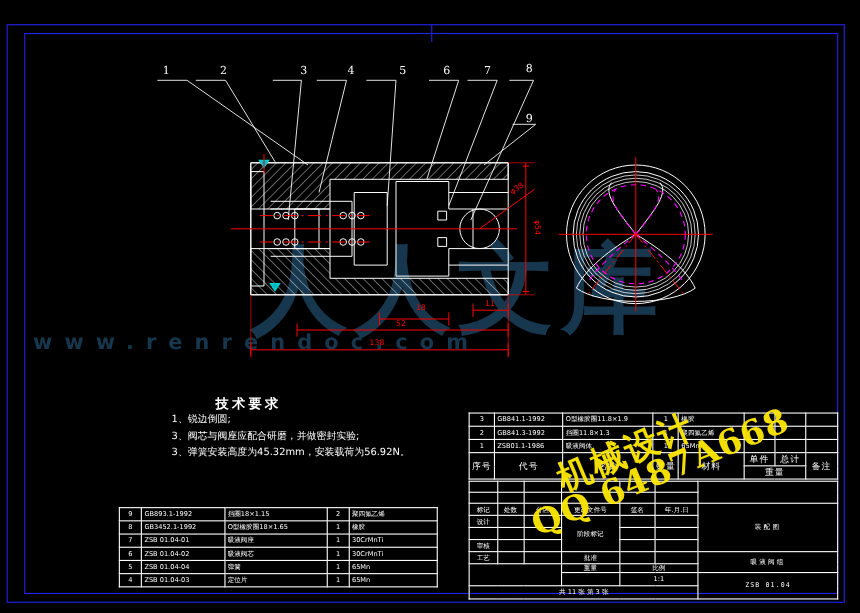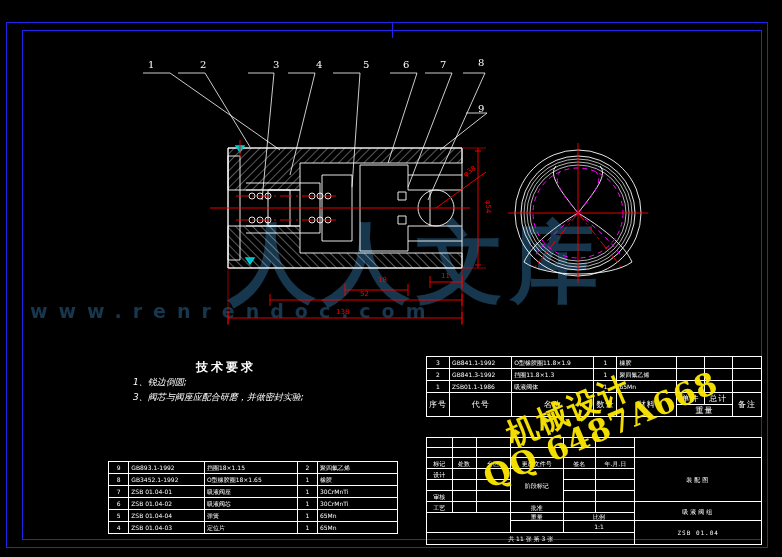--- a/index.html
+++ b/index.html
@@ -25,21 +25,21 @@
   table.bom td.c{text-align:center;}
   
   table.tb{border-collapse:collapse;position:absolute;}
   table.tb td{border:1px solid #ffffff;color:#fff;font-size:6px;line-height:7px;
       padding:0 1px;text-align:center;white-space:nowrap;overflow:hidden;}
   td.big{font-size:13px;letter-spacing:2px;}
   td.big2{font-size:12px;letter-spacing:2px;}
   td.code{font-size:13px;letter-spacing:1px;font-family:"DejaVu Sans Mono","Liberation Mono",monospace;}
   
   #tech-title{left:196px;top:347px;font-size:12px;color:#fff;letter-spacing:3px;font-weight:bold;margin-top:12px;}
-  .tech-line{color:#fff;font-size:9px;line-height:10px;white-space:nowrap;left:133px;font-style:italic;}
+  .tech-line{color:#fff;font-size:9px;line-height:10px;white-space:nowrap;left:156px;}
   
   .wm-blue{color:#16374d;font-weight:bold;white-space:nowrap;
       font-family:"DejaVu Serif","Liberation Serif",serif;}
   #wm-center{left:228px;top:218px;font-size:88px;line-height:88px;letter-spacing:6px;}
   #wm-url{left:30px;top:300px;font-size:19px;letter-spacing:11px;color:#16374d;font-weight:bold;white-space:nowrap;}
   .wm-yellow{color:#ffe900;font-weight:bold;white-space:nowrap;
       font-family:"DejaVu Serif","Liberation Serif",serif;
       transform:rotate(-23deg);transform-origin:left top;opacity:.95;}
   #wm-y1{left:500px;top:418px;font-size:31px;letter-spacing:2px;}
   #wm-y2{left:478px;top:462px;font-size:31px;letter-spacing:1px;}
@@ -197,22 +197,23 @@
   <div class="abs cad-red" style="left:441px;top:272px">11</div>
   <div class="abs cad-red" style="left:360px;top:290px">52</div>
   <div class="abs cad-red" style="left:336px;top:308px">138</div>
   <div class="abs cad-red" style="left:462px;top:172px;transform:rotate(-35deg);transform-origin:left top">φ38</div>
   <div class="abs cad-red" style="left:484px;top:200px;writing-mode:vertical-rl">φ54</div>
   <div class="abs cad-red" style="left:378px;top:276px">18</div>
 
   <div class="abs" id="tech-title">技术要求</div>
   <div class="abs tech-line" style="top:377px">1、锐边倒圆;</div>
   <div class="abs tech-line" style="top:392px">3、阀芯与阀座应配合研磨，并做密封实验;</div>
-
-  <table class="bom" id="bom-upper" style="left:426px;top:356px;width:336px">
+  <div class="abs tech-line" style="top:407px">3、弹簧安装高度为45.32mm，安装载荷为56.92N。</div>
+
+  <table class="bom" id="bom-upper" style="left:426px;top:375px;width:336px">
     <tbody>
         <tr>
       <td class="c" style="width:16px">3</td>
       <td style="width:66px">GB841.1-1992</td>
       <td style="width:90px">O型橡胶圈11.8×1.9</td>
       <td class="c" style="width:14px">1</td>
       <td style="width:70px">橡胶</td>
       <td style="width:26px"></td>
       <td style="width:26px"></td>
       <td style="width:28px"></td>

